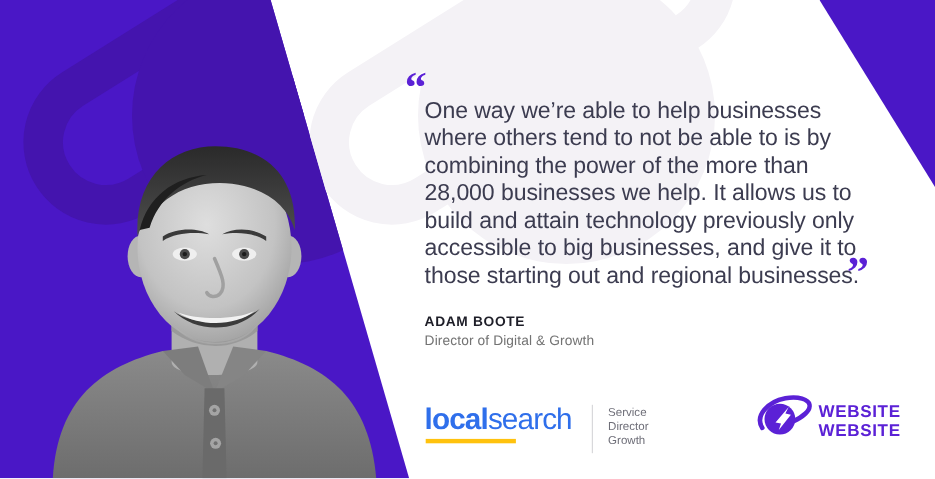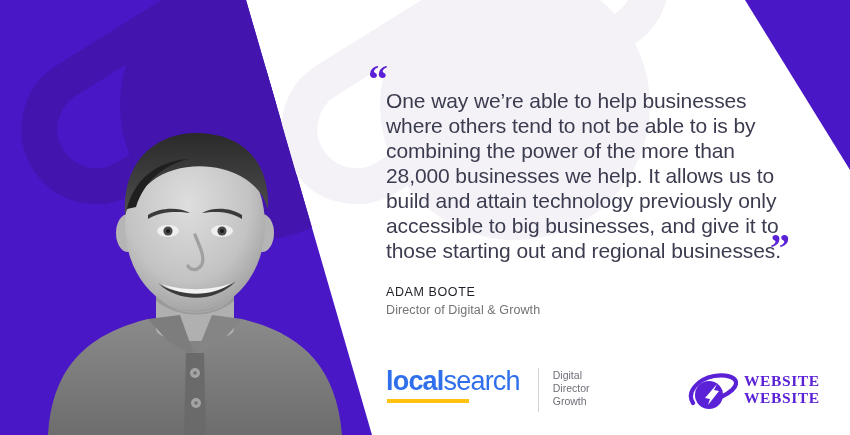--- a/index.html
+++ b/index.html
@@ -144,21 +144,21 @@
   }
 
   
   .attrib {
     position: absolute;
     left: 386px;
     top: 285px;
   }
   .attrib-name {
     font-size: 12.5px;
-    font-weight: normal;
+    font-weight: bold;
     letter-spacing: 0.6px;
     color: #1E1E28;
     margin-bottom: 4px;
   }
   .attrib-role {
     font-size: 12.5px;
     color: #737373;
     letter-spacing: 0.1px;
   }
 
@@ -200,24 +200,23 @@
     font-size: 10.5px;
     line-height: 13px;
     color: #6E6E78;
     padding-top: 1px;
   }
 
   
   .wp-logo {
     position: absolute;
     left: 688px;
-    top: 372px;
+    top: 358px;
     display: flex;
-    align-items: flex-start;
-    font-family: Liberation Serif, serif;
+    align-items: flex-end;
   }
   .wp-mark { width: 50px; height: 42px; margin-right: 6px; }
   .wp-text {
     font-size: 15.5px;
     font-weight: bold;
     line-height: 17px;
     letter-spacing: 0.6px;
     color: #5B21D6;
   }
 </style>
@@ -313,21 +312,21 @@
     <div class="attrib-role">Director of Digital &amp; Growth</div>
   </div>
 
   <div class="ls-logo">
     <div class="ls-wordmark">
       <div class="ls-word"><span class="b">local</span><span class="r">search</span></div>
       <div class="ls-underline"></div>
     </div>
     <div class="ls-divider"></div>
     <div class="ls-tagline">
-      <div>Digital</div>
+      <div>Service</div>
       <div>Director</div>
       <div>Growth</div>
     </div>
   </div>
 
   <div class="wp-logo">
     <svg class="wp-mark" viewBox="0 0 50 42" aria-hidden="true">
       <circle cx="21" cy="23" r="14" fill="#5B21D6"></circle>
       <path d="M5 31 C-2 20 10 7 26 4 C38 2 47 5 48 10 C49 15 42 21 33 25" fill="none" stroke="#5B21D6" stroke-width="4.2" stroke-linecap="round"></path>
       <path d="M29 12 L17 26 L22 27 L20 33 L31 19 L26 18 Z" fill="#ffffff"></path>

